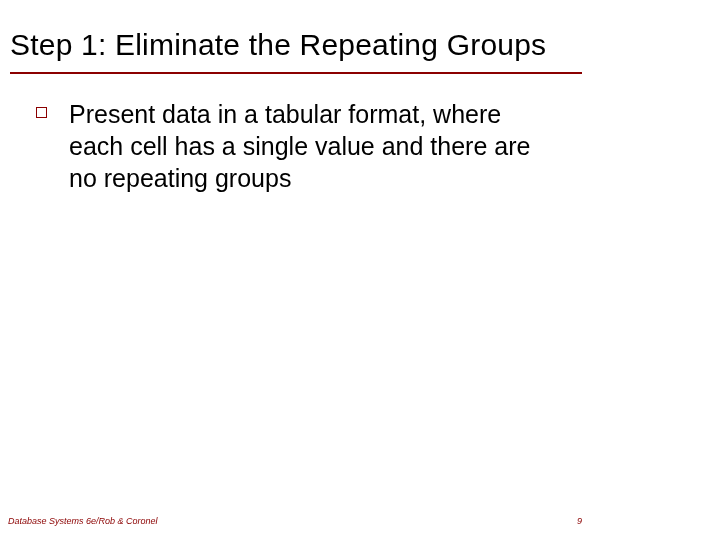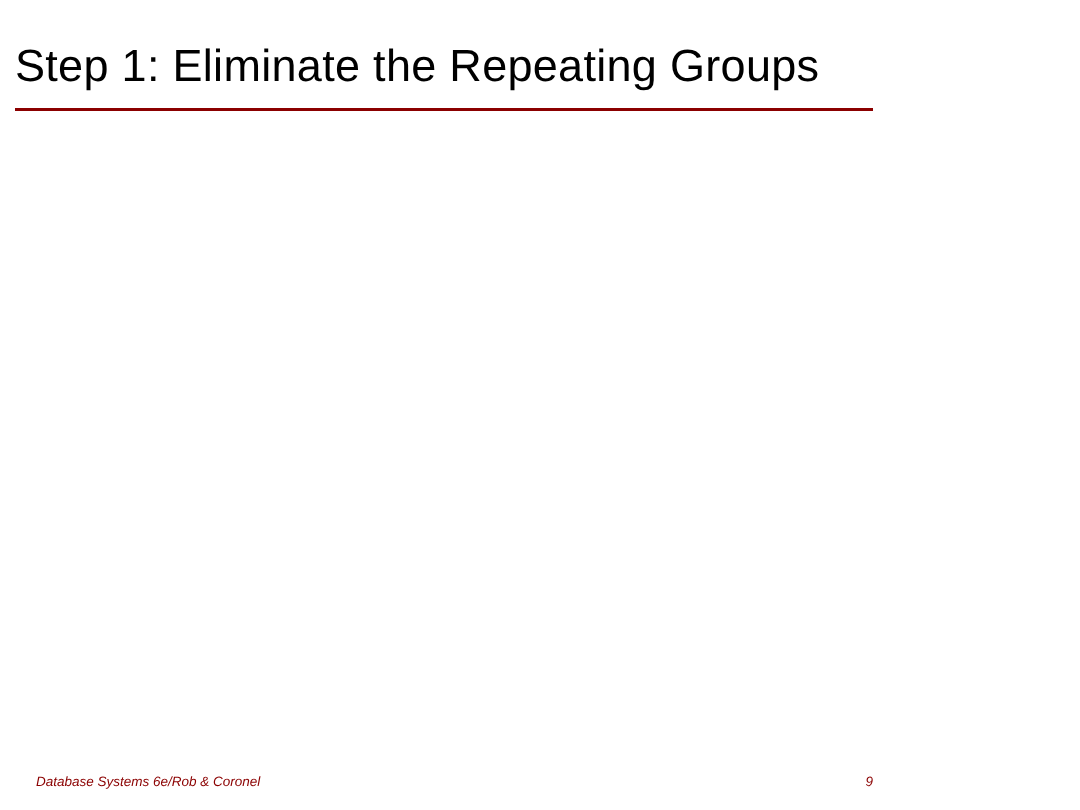--- a/index.html
+++ b/index.html
@@ -44,21 +44,21 @@
     margin-right: 22px;
   }
   .bullet-text {
     font-size: 25px;
     line-height: 1.28;
     font-weight: 400;
   }
   .footer {
     position: absolute;
     bottom: 14px;
-    left: 24px;
+    left: 8px;
     right: 10px;
     display: flex;
     justify-content: space-between;
     align-items: baseline;
     color: #8b0000;
     font-style: italic;
     font-size: 9px;
     font-family: Verdana, Geneva, sans-serif;
     text-align: center;
   }
@@ -69,20 +69,24 @@
 </head>
 <body>
 
 <div class="slide">
 
   <h1 class="title">Step 1: Eliminate the Repeating Groups</h1>
   <hr class="rule">
 
   <div class="content">
 
+    <div class="bullet-item">
+      <span class="bullet-icon"></span>
+      <span class="bullet-text">Present data in a tabular format, where each cell has a single value and there are no repeating groups</span>
+    </div>
 
 
   </div>
 
   <div class="footer">
     <span>Database Systems 6e/Rob &amp; Coronel</span>
     <span class="page">9</span>
   </div>
 
 </div>

